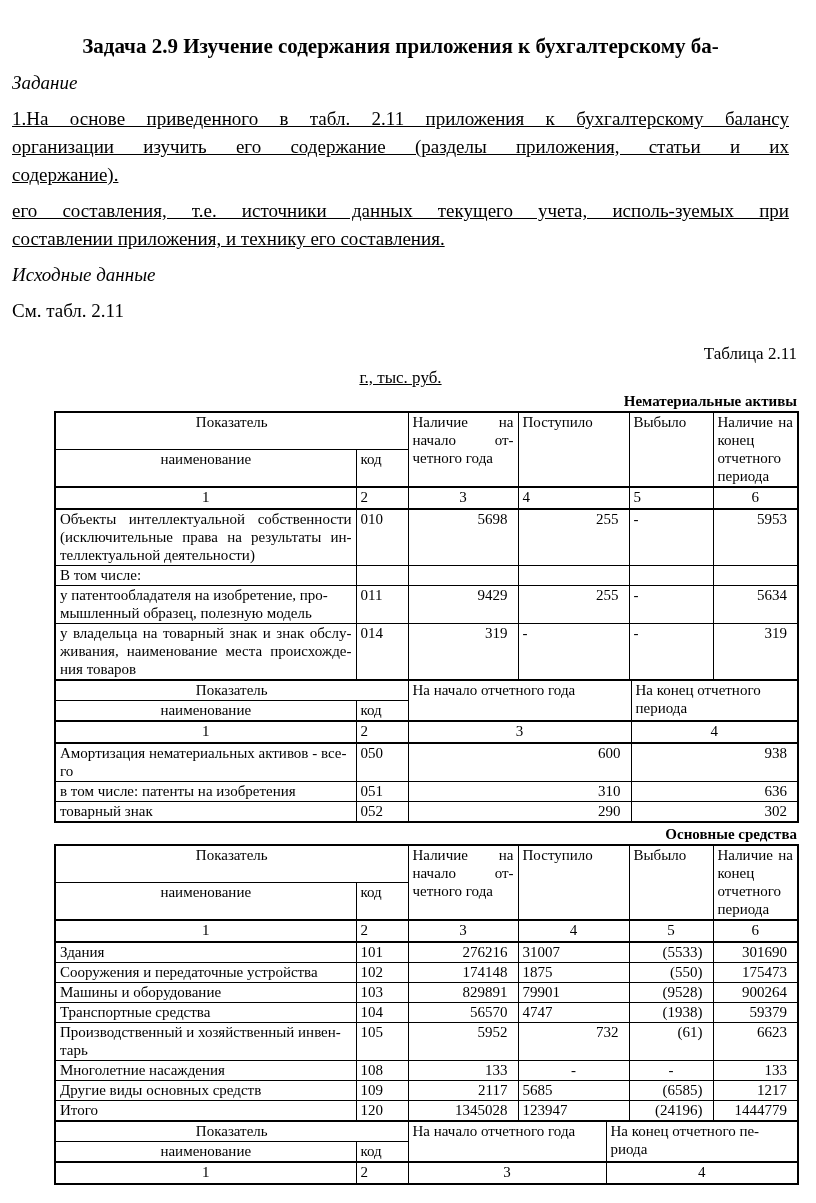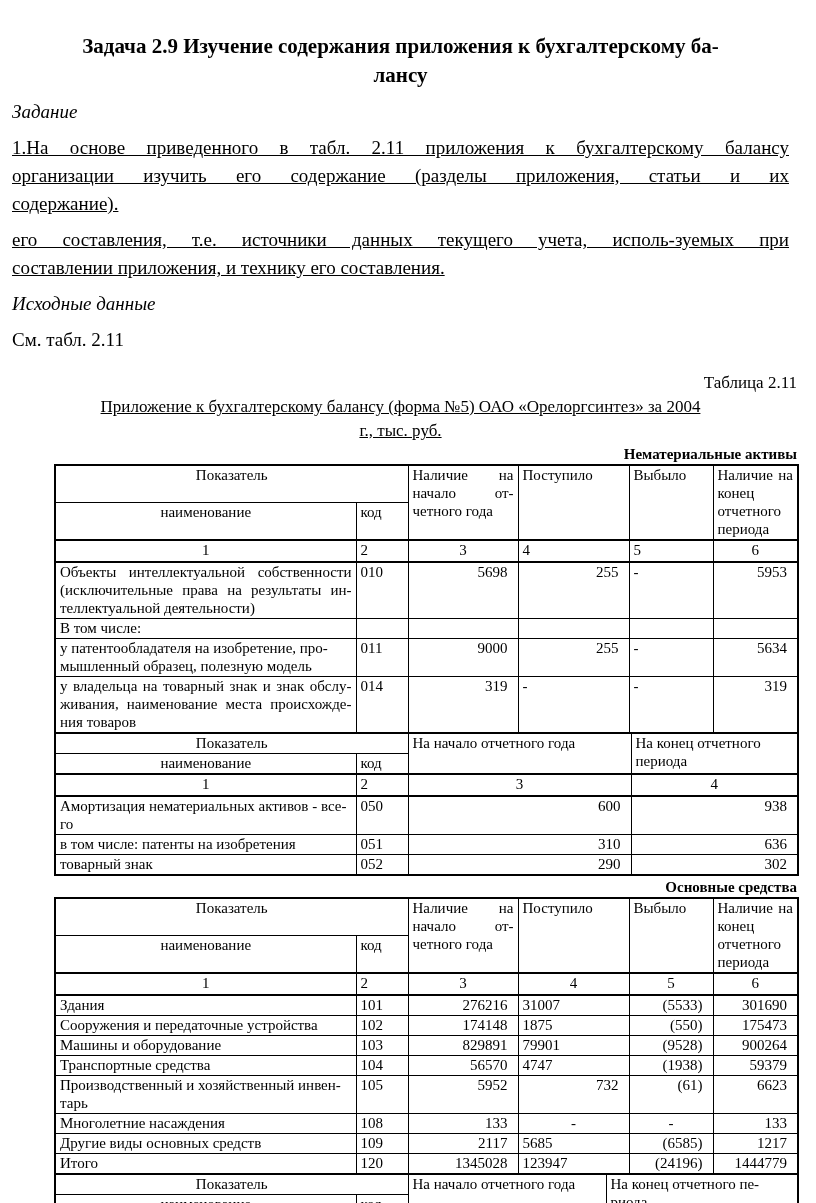--- a/index.html
+++ b/index.html
@@ -32,39 +32,37 @@
   .w-name{width:301px;} .w-kod{width:52px;}
   .w6-c3{width:110px;} .w6-c4{width:111px;} .w6-c5{width:84px;} .w6-c6{width:85px;}
   .w4a-c3{width:223px;} .w4a-c4{width:167px;}
   .w4b-c3{width:198px;} .w4b-c4{width:192px;}
 </style>
 </head>
 <body>
 
 <h1 class="title">
   <span class="l1">Задача 2.9 Изучение содержания приложения к бухгалтерскому  ба-</span>
-  <span class="l2">лансу</span>
 </h1>
 
 <p class="para ital">Задание</p>
 <p class="para">
     <span class="pline jfull">1.На основе приведенного в табл. 2.11 приложения к бухгалтерскому балансу</span>
     <span class="pline jfull">организации изучить его содержание (разделы приложения, статьи и их</span>
     <span class="pline">содержание).</span>
   </p>
 <p class="para">
     <span class="pline jfull">его составления, т.е. источники данных текущего учета, исполь-зуемых при</span>
     <span class="pline">составлении приложения, и технику его  составления.</span>
   </p>
 <p class="para ital">Исходные данные</p>
 <p class="para">См. табл. 2.11</p>
 
 <div class="tabno">Таблица 2.11</div>
 <div class="caption">
-  <span class="pline">Приложение к бухгалтерскому балансу (форма №5) ОАО «Орелоргсинтез» за 2004</span>
   <span class="pline">г., тыс. руб.</span>
 </div>
 
 <div class="sect">Нематериальные активы</div>
 
 <table class="t">
   <colgroup>
       <col class="w-name">
       <col class="w-kod">
       <col class="w6-c3">
@@ -106,21 +104,21 @@
         <td class="al">В том числе:</td>
         <td class="al"></td>
         <td class="al"></td>
         <td class="al"></td>
         <td class="al"></td>
         <td class="al"></td>
       </tr>
       <tr>
         <td class="al">у патентообладателя на изобретение, про-мышленный образец, полезную модель</td>
         <td class="al">011</td>
-        <td class="ar">9000</td>
+        <td class="ar">9429</td>
         <td class="ar">255</td>
         <td class="al">-</td>
         <td class="ar">5634</td>
       </tr>
       <tr>
         <td class="aj">у владельца на товарный знак и знак обслу-живания, наименование места происхожде-ния товаров</td>
         <td class="al">014</td>
         <td class="ar">319</td>
         <td class="al">-</td>
         <td class="al">-</td>

